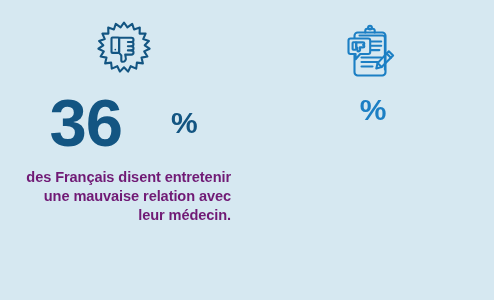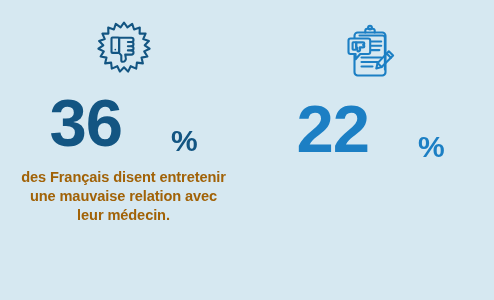--- a/index.html
+++ b/index.html
@@ -37,21 +37,21 @@
     margin-top: 17px;
     display: flex;
     align-items: center;
     justify-content: center;
   }
   .icon-wrap svg { display: block; }
 
   .stat-row {
     display: flex;
     flex-direction: row;
-    align-items: flex-end;
+    align-items: center;
     justify-content: center;
     margin-top: 6px;
     line-height: 1;
     gap: 44px;
   }
   .stat-number {
     font-size: 67px;
     font-weight: bold;
     letter-spacing: -1px;
     line-height: 1;
@@ -68,21 +68,21 @@
     font-size: 14.6px;
     font-weight: bold;
     line-height: 1.30;
     letter-spacing: -0.1px;
     max-width: 215px;
   }
 
   
   .panel-left .stat-number,
   .panel-left .stat-pct { color: #135582; }
-  .panel-left .caption   { color: #a16207; }
+  .panel-left .caption   { color: #701a75; text-align: right; }
 
   
   .panel-right .stat-number,
   .panel-right .stat-pct { color: #1c7fc4; }
   .panel-right .caption  { color: #1b6faf; }
 
   .panel-right .icon-wrap { margin-top: 21px; }
   .panel-right .stat-row  { margin-top: 8px; }
   .panel-right .caption   { max-width: 205px; }
 </style>
@@ -152,19 +152,18 @@
                    v-2.7 l-1.2 -1.3 Z"></path>
 
           <path d="M47.8 27.3 L52.1 31.6 L40.6 43.1 L35.3 44.4 L36.6 39.1 Z"></path>
           <path d="M45.6 29.5 L49.9 33.8"></path>
           <path d="M36.6 39.1 L40.6 43.1"></path>
         </g>
       </svg>
     </div>
 
     <div class="stat-row">
-      <span class="stat-number">22</span>
       <span class="stat-pct">%</span>
     </div>
 
   </div>
 
 </div>
 
 </body></html>

